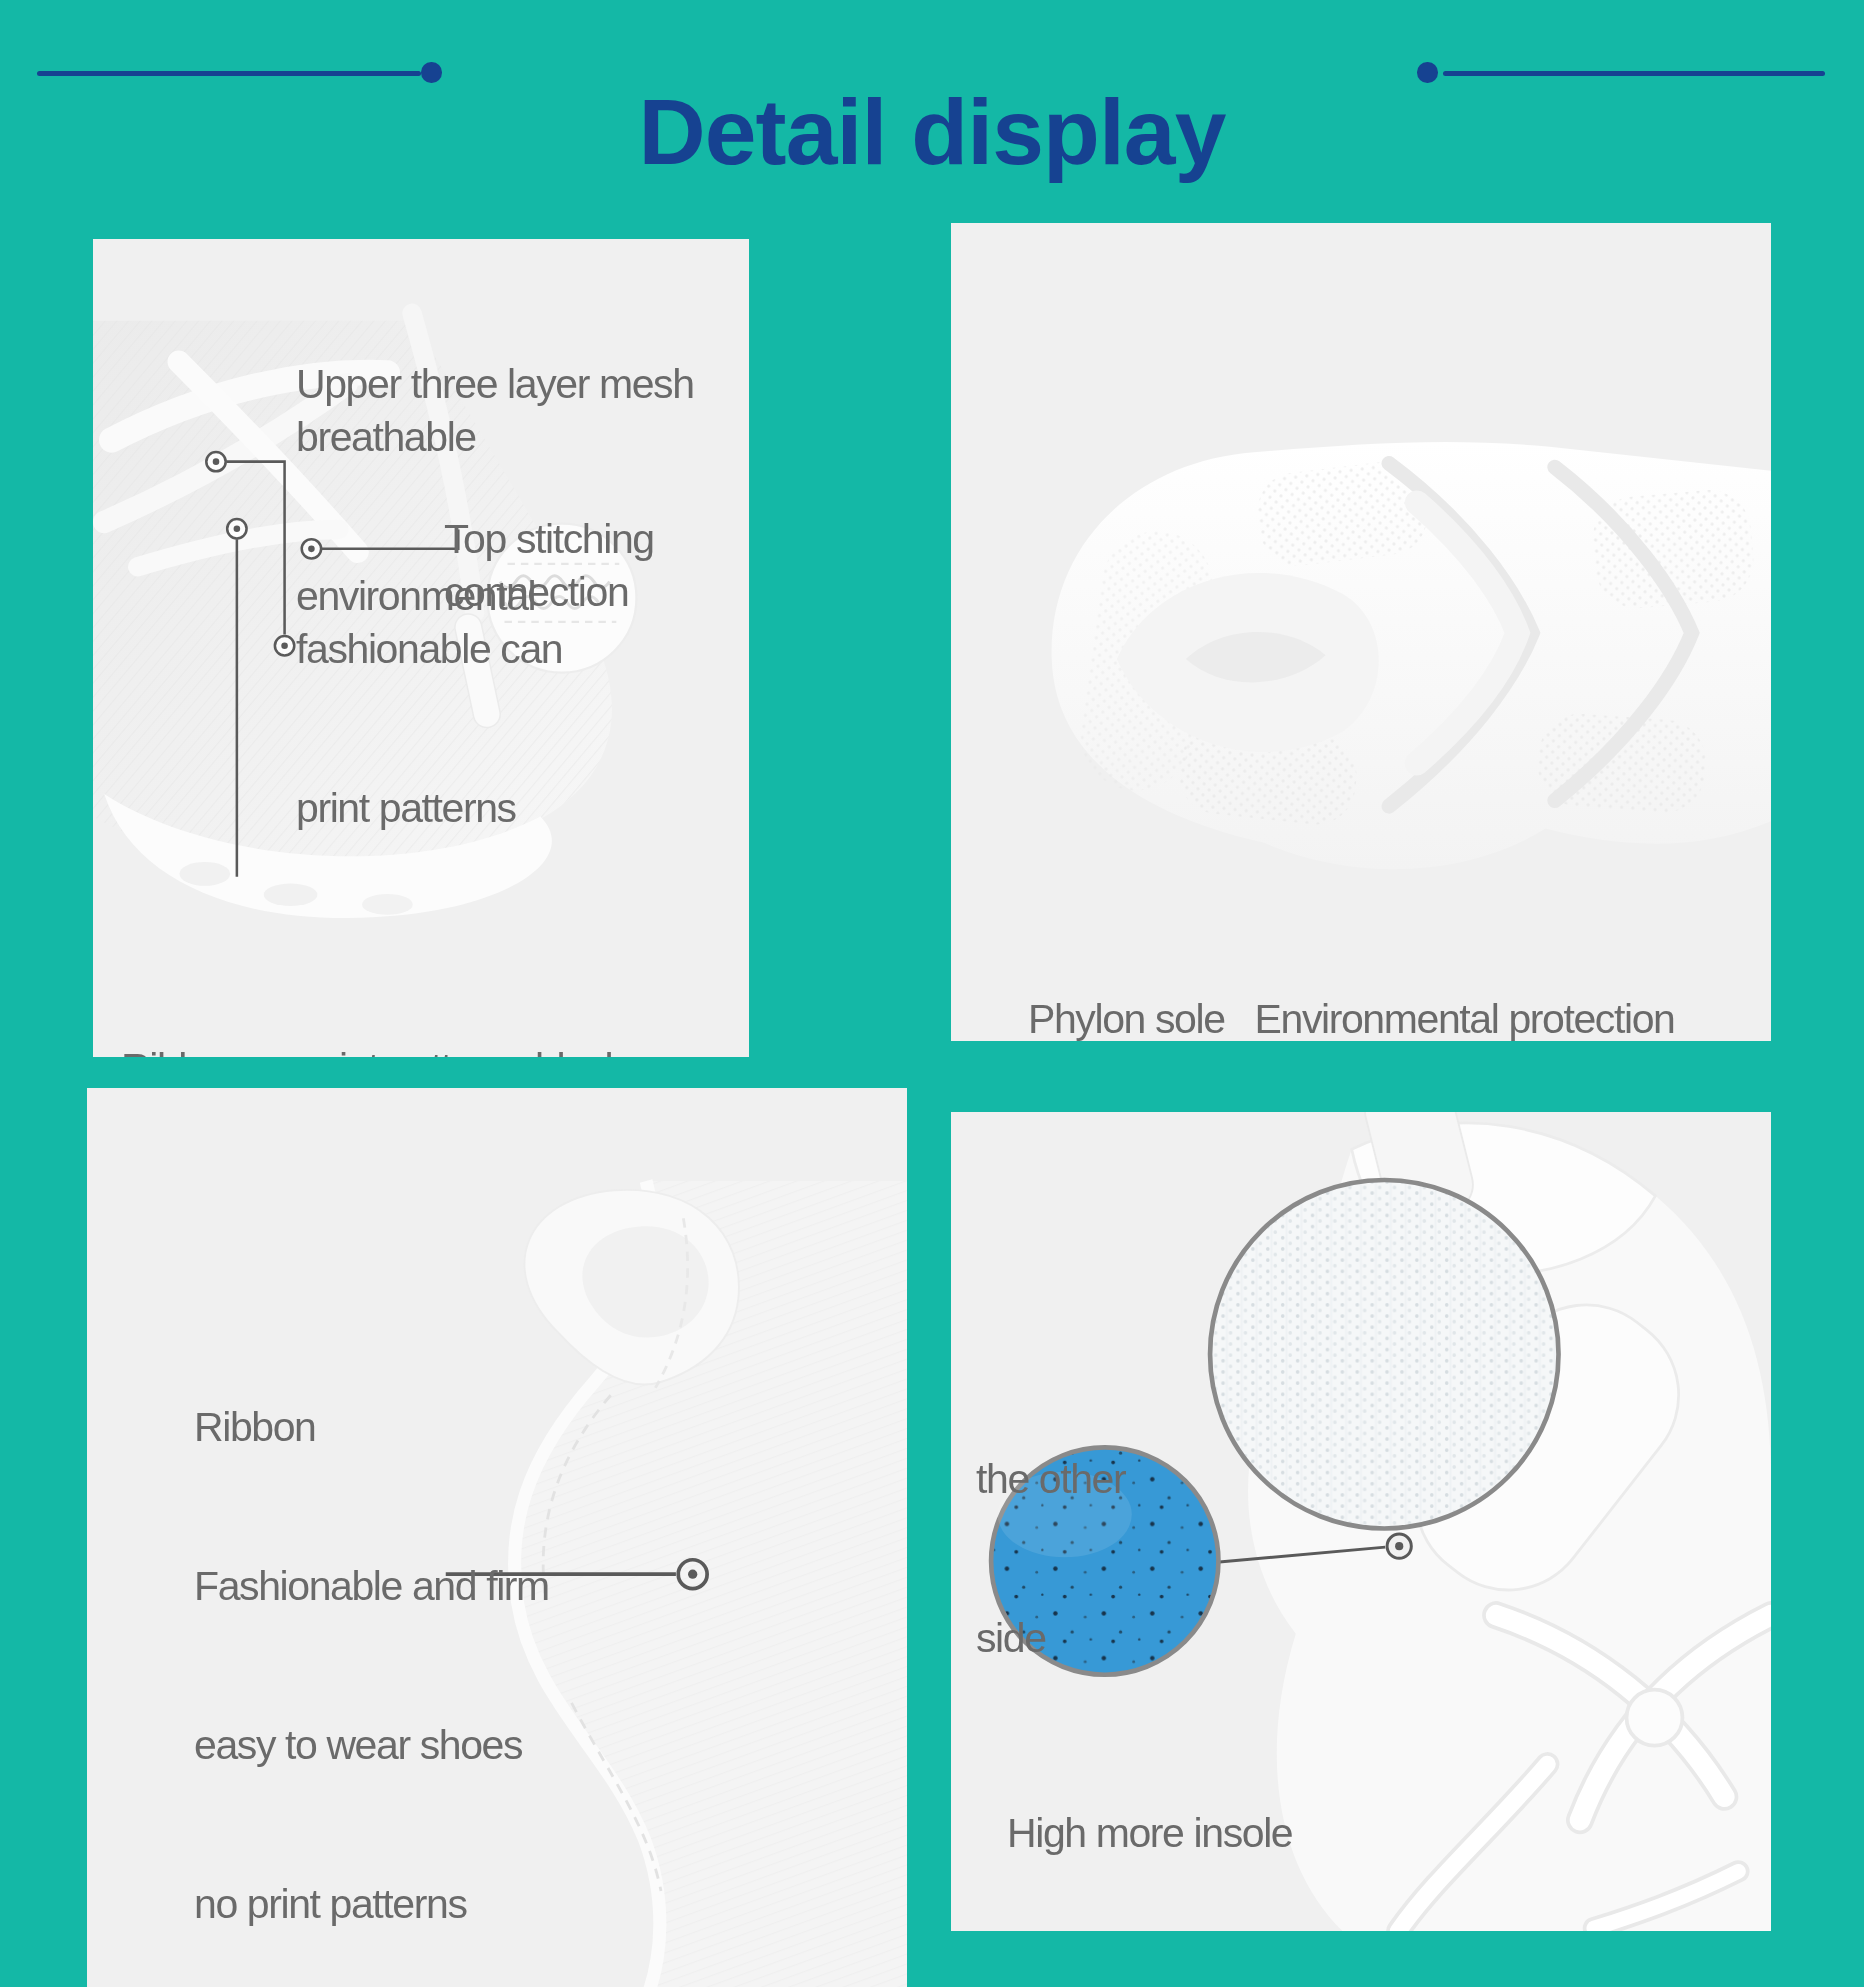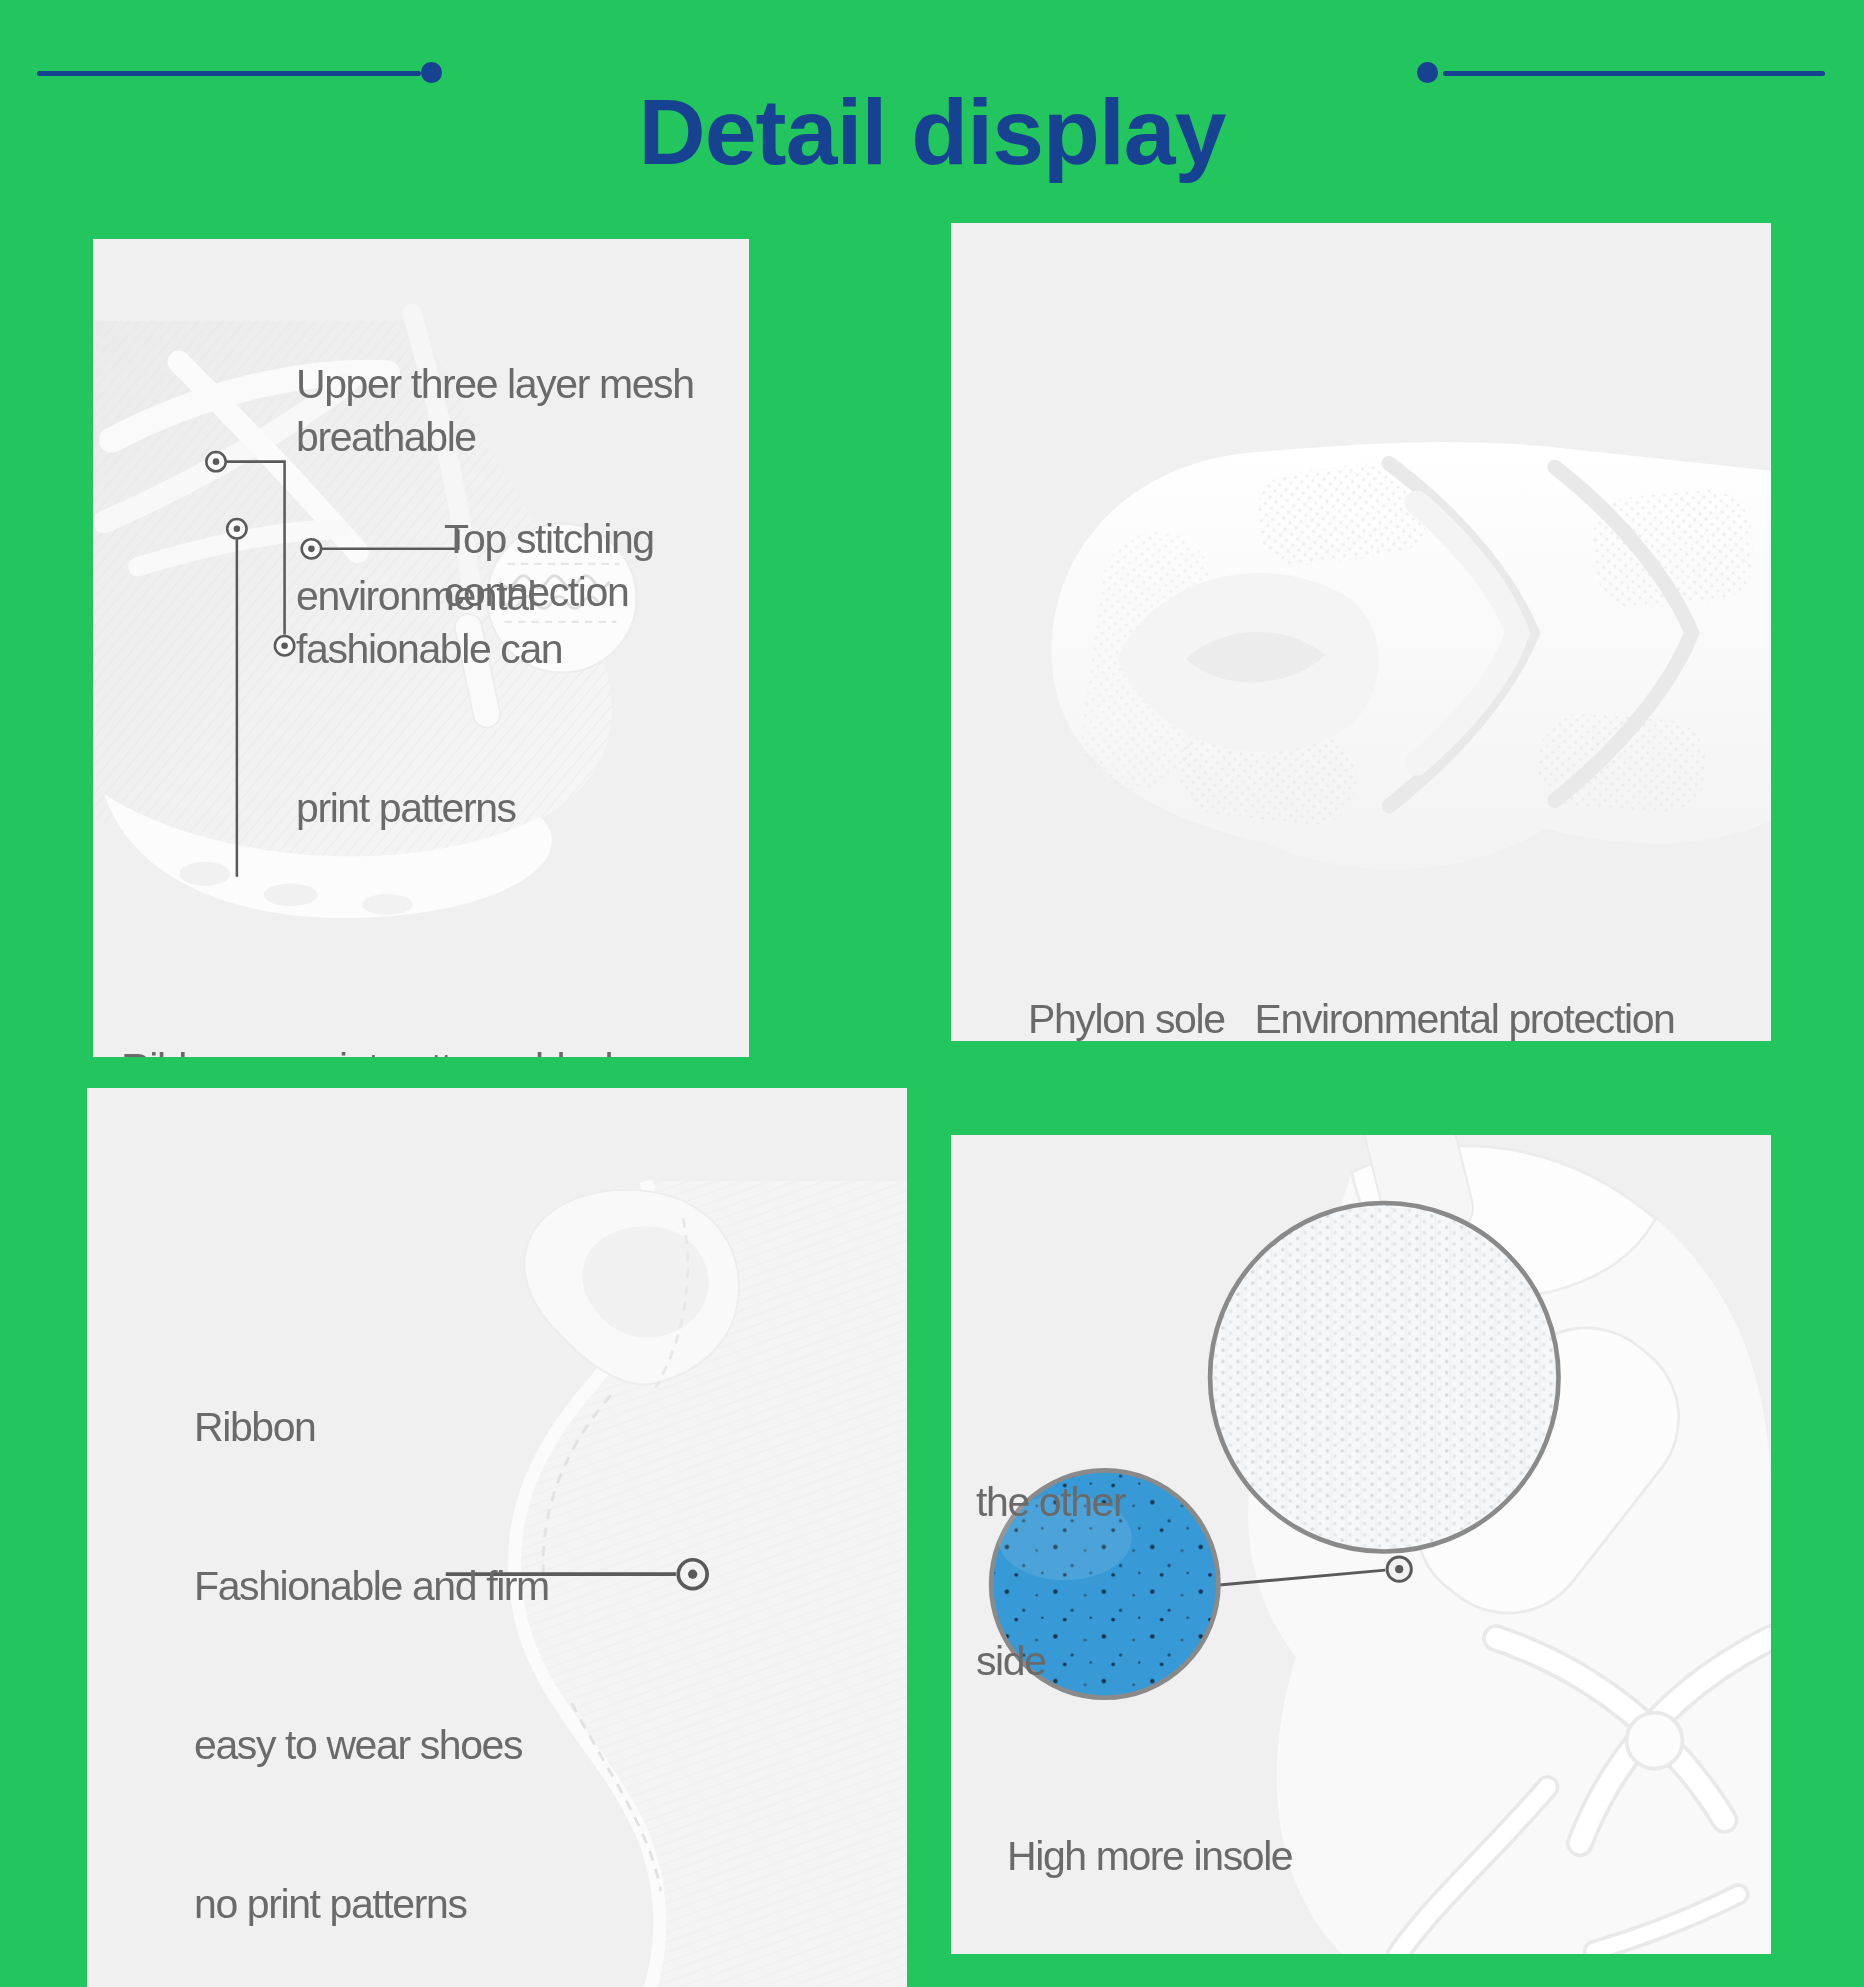--- a/index.html
+++ b/index.html
@@ -1,34 +1,34 @@
 <!DOCTYPE html>
 <html style="font-size:15px"><head>
 <meta charset="utf-8">
 <style>
   html,body{margin:0;padding:0;background:#ffffff;}
-  #page{position:relative;width:1864px;height:1988px;background:#22c55e;overflow:hidden;
+  #page{position:relative;width:1864px;height:1988px;background:#14b8a6;overflow:hidden;
         font-family:"Liberation Sans",sans-serif;}
 
   
   .page-title{position:absolute;left:0;right:0;top:0;text-align:center;
       font-size:93px;font-weight:700;color:#164291;letter-spacing:-0.9px;line-height:140px;}
   .deco-line{position:absolute;top:71px;height:4.7px;background:#164291;border-radius:2.8px;}
   .deco-line.left{left:37px;width:384px;}
   .deco-line.right{left:1443px;width:382px;}
   .deco-dot{position:absolute;top:62px;width:20.5px;height:20.5px;border-radius:50%;background:#164291;}
   .deco-dot.left{left:421px;}
   .deco-dot.right{left:1417px;}
 
   
   .panel{position:absolute;background:#f0f0f0;overflow:hidden;}
   #panel-tl{left:93px;top:239px;width:656px;height:818px;}
   #panel-tr{left:951px;top:223px;width:820px;height:818px;}
   #panel-bl{left:87px;top:1088px;width:820px;height:1005px;}
-  #panel-br{left:951px;top:1135px;width:820px;height:819px;}
+  #panel-br{left:951px;top:1112px;width:820px;height:819px;}
   .art{position:absolute;left:0;top:0;width:100%;height:100%;}
 
   
   .note{position:absolute;color:#6a6a6a;font-size:41px;line-height:53px;
         letter-spacing:-1.4px;white-space:pre-wrap;}
 </style>
 </head>
 <body>
 
 <div id="page">

